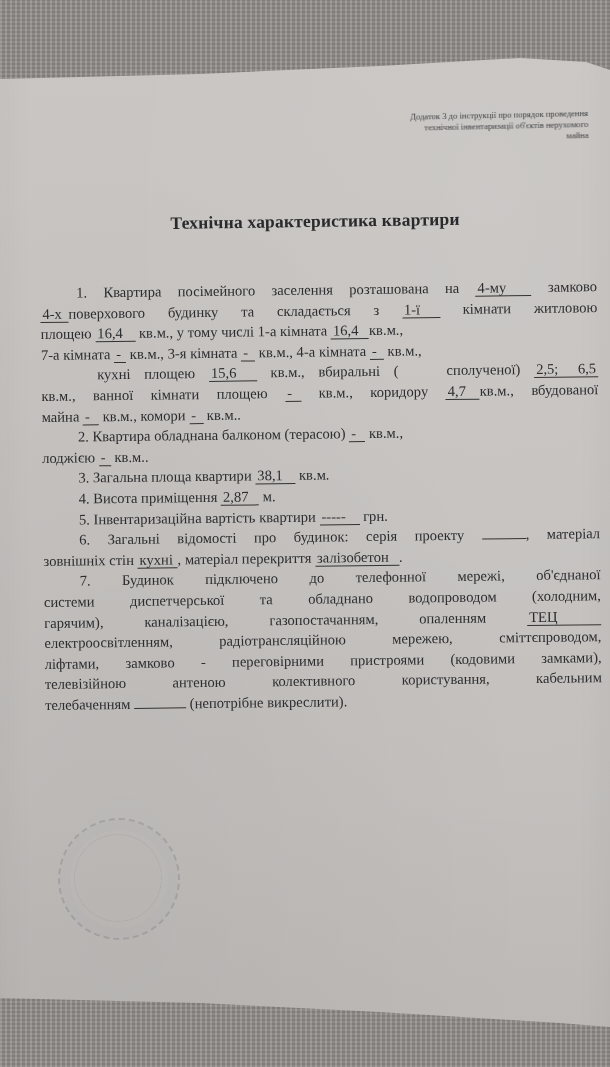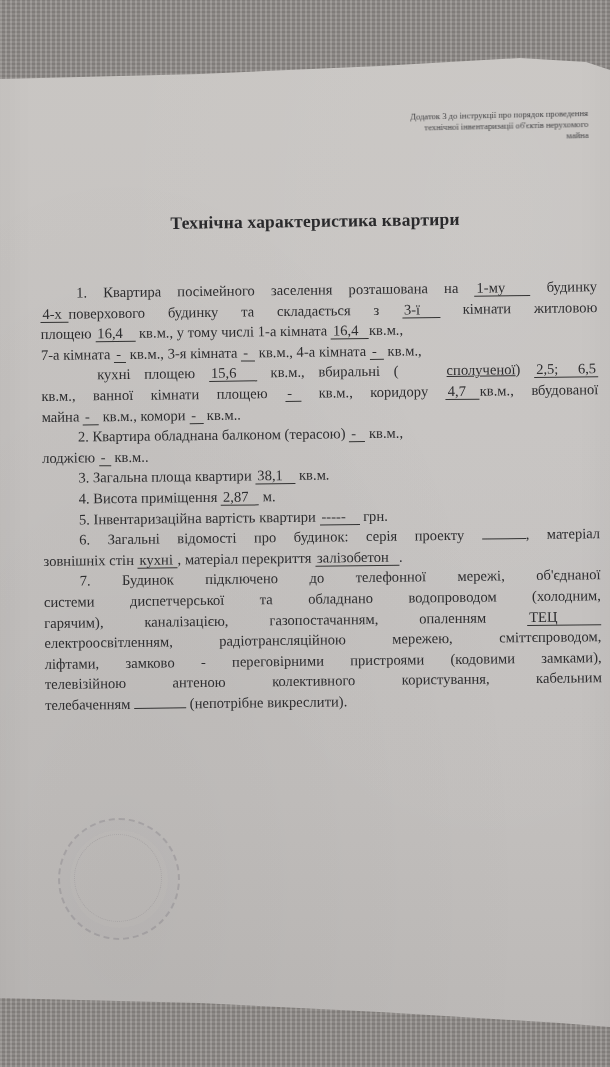--- a/index.html
+++ b/index.html
@@ -106,21 +106,20 @@
       line-height: 16px;
       padding: 0 2px;
     }
     .blank {
       display: inline-block;
       border-bottom: 1px solid #333;
       height: 14px;
       vertical-align: baseline;
     }
     .underlined {
-      text-decoration: underline;
       margin-left: 48px;
     }
     .stamp {
       position: absolute;
       left: 58px;
       top: 818px;
       width: 118px;
       height: 118px;
       border-radius: 50%;
       border: 2px dashed rgba(110,105,115,0.28);
@@ -148,26 +147,26 @@
     <div>технічної інвентаризації об'єктів нерухомого</div>
     <div>майна</div>
   </div>
 
   <div class="title">Технічна характеристика квартири</div>
 
   <div class="body-text">
 
     <span class="line">
       <span class="indent"></span><span>1. Квартира посімейного заселення розташована на</span>
-      <span class="fill" style="min-width:52px">1-му</span>
-      <span>будинку</span>
+      <span class="fill" style="min-width:52px">4-му</span>
+      <span>замково</span>
     </span>
     <span class="line">
       <span class="fill" style="min-width:24px;text-align:right">4-х</span><span>поверхового будинку та складається з</span>
-      <span class="fill" style="min-width:34px">3-ї</span>
+      <span class="fill" style="min-width:34px">1-ї</span>
       <span>кімнати житловою</span>
     </span>
     <span class="line" style="text-align-last:left">
       <span>площею</span>
       <span class="fill" style="min-width:36px">16,4</span>
       <span>кв.м., у тому числі 1-а кімната</span>
       <span class="fill" style="min-width:34px">16,4</span><span>кв.м.,</span>
     </span>
     <span class="line" style="text-align-last:left">
       <span>7-а кімната</span>

